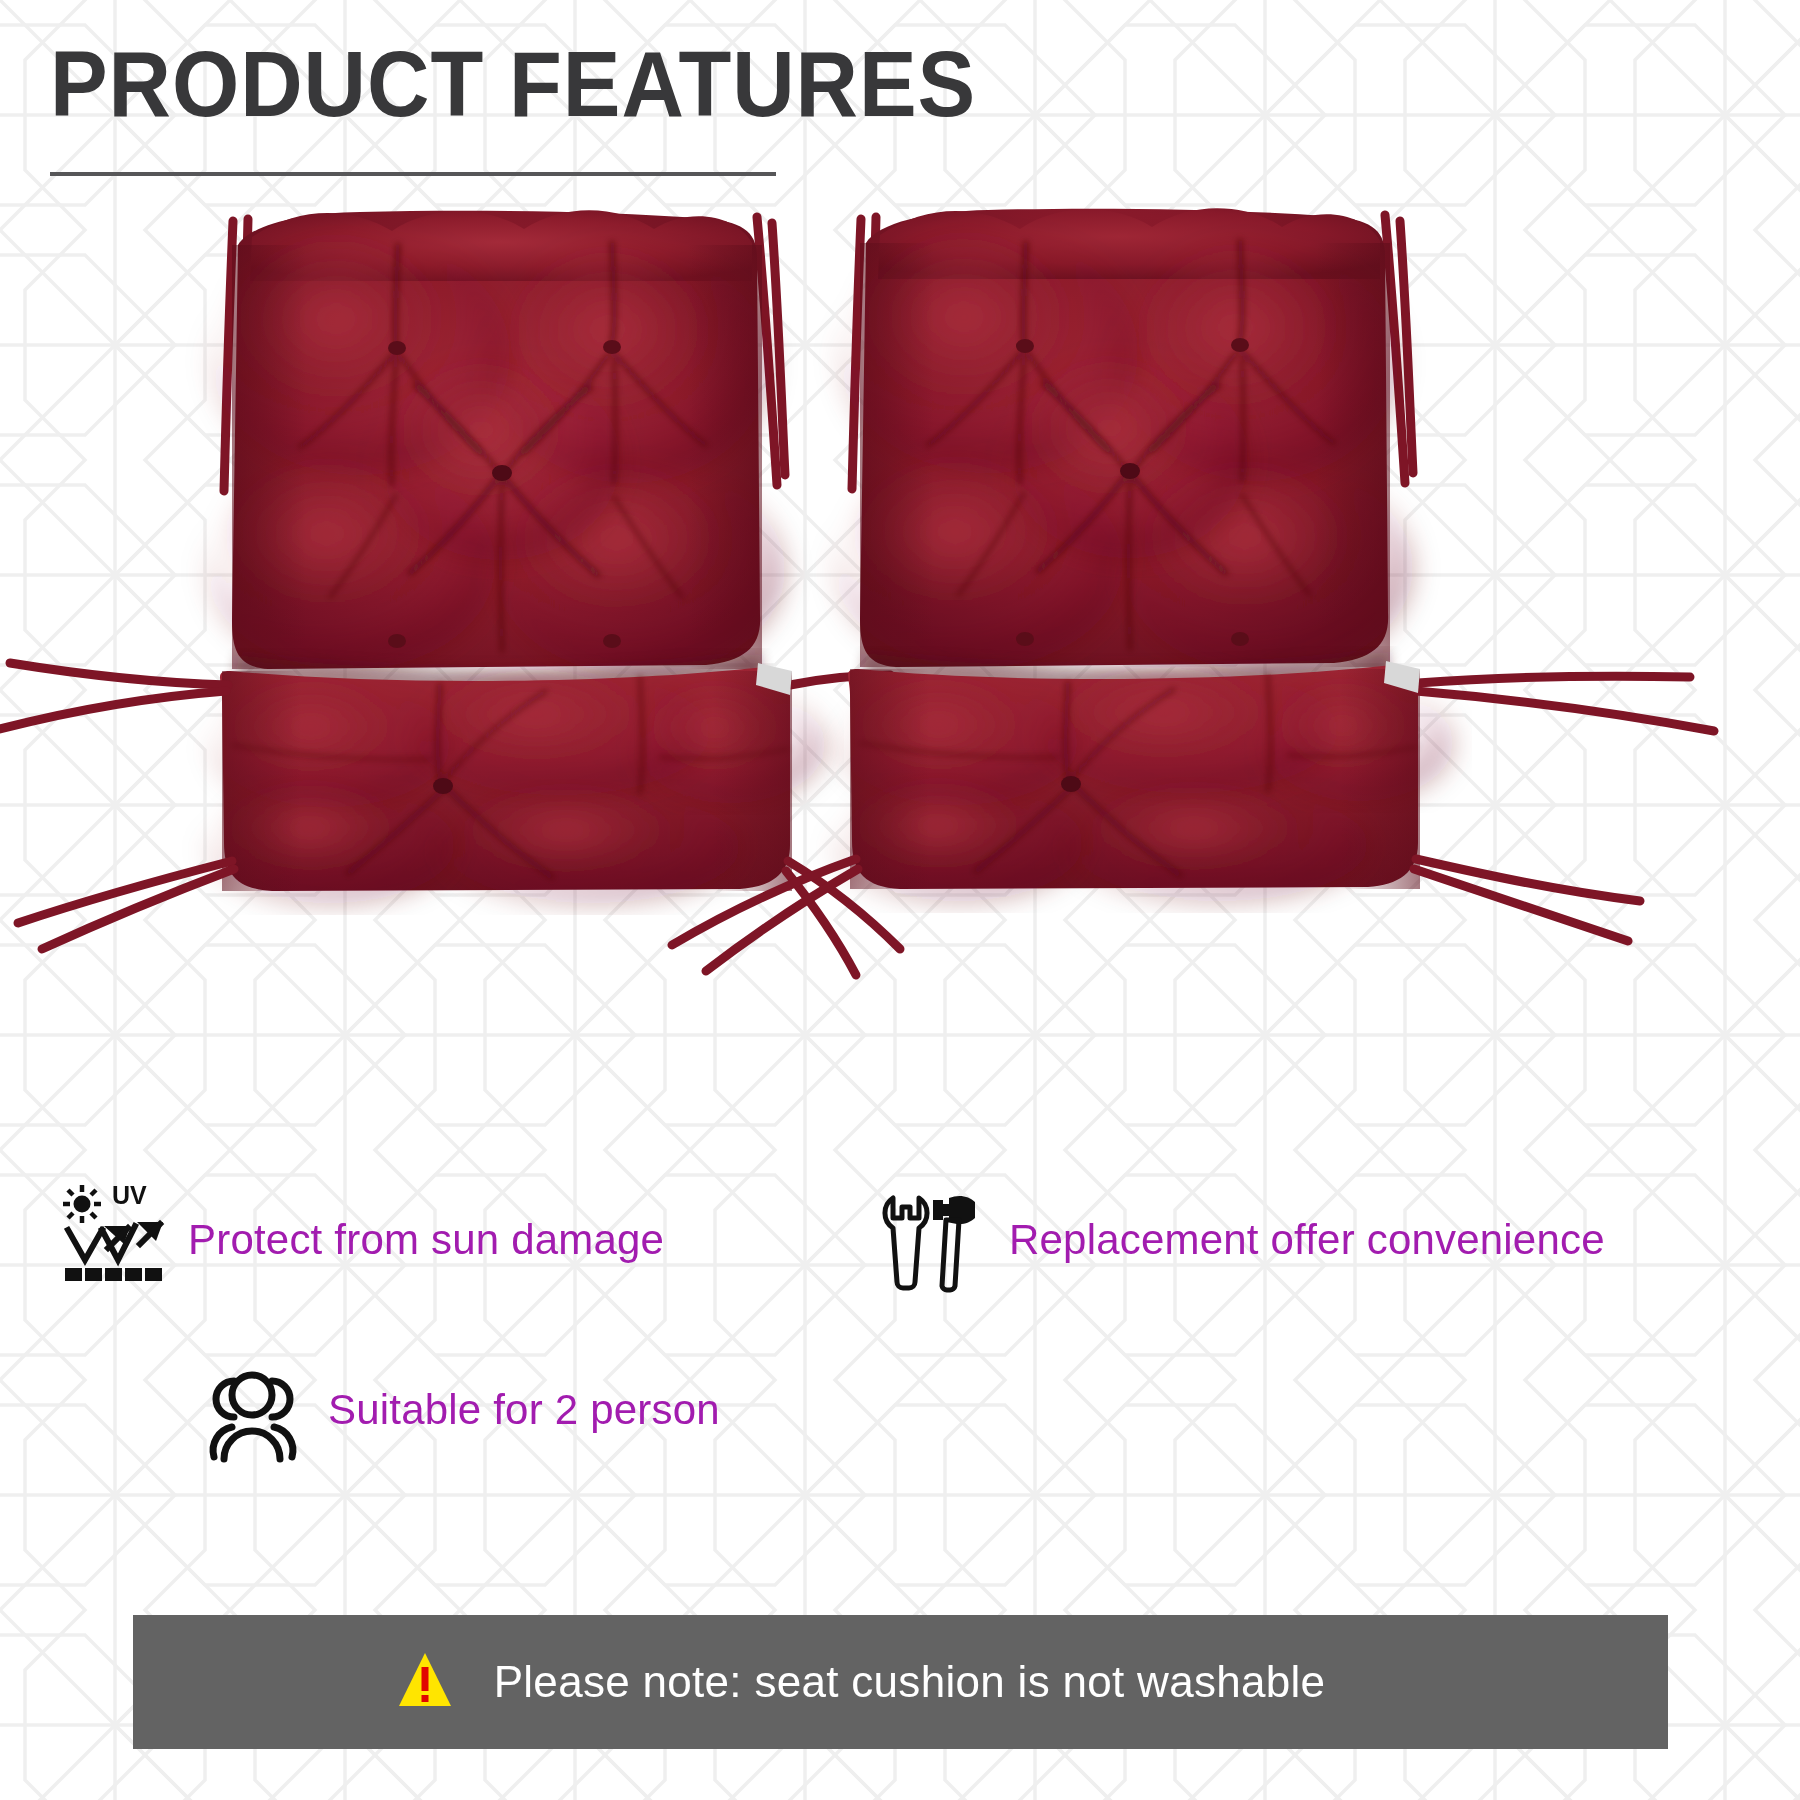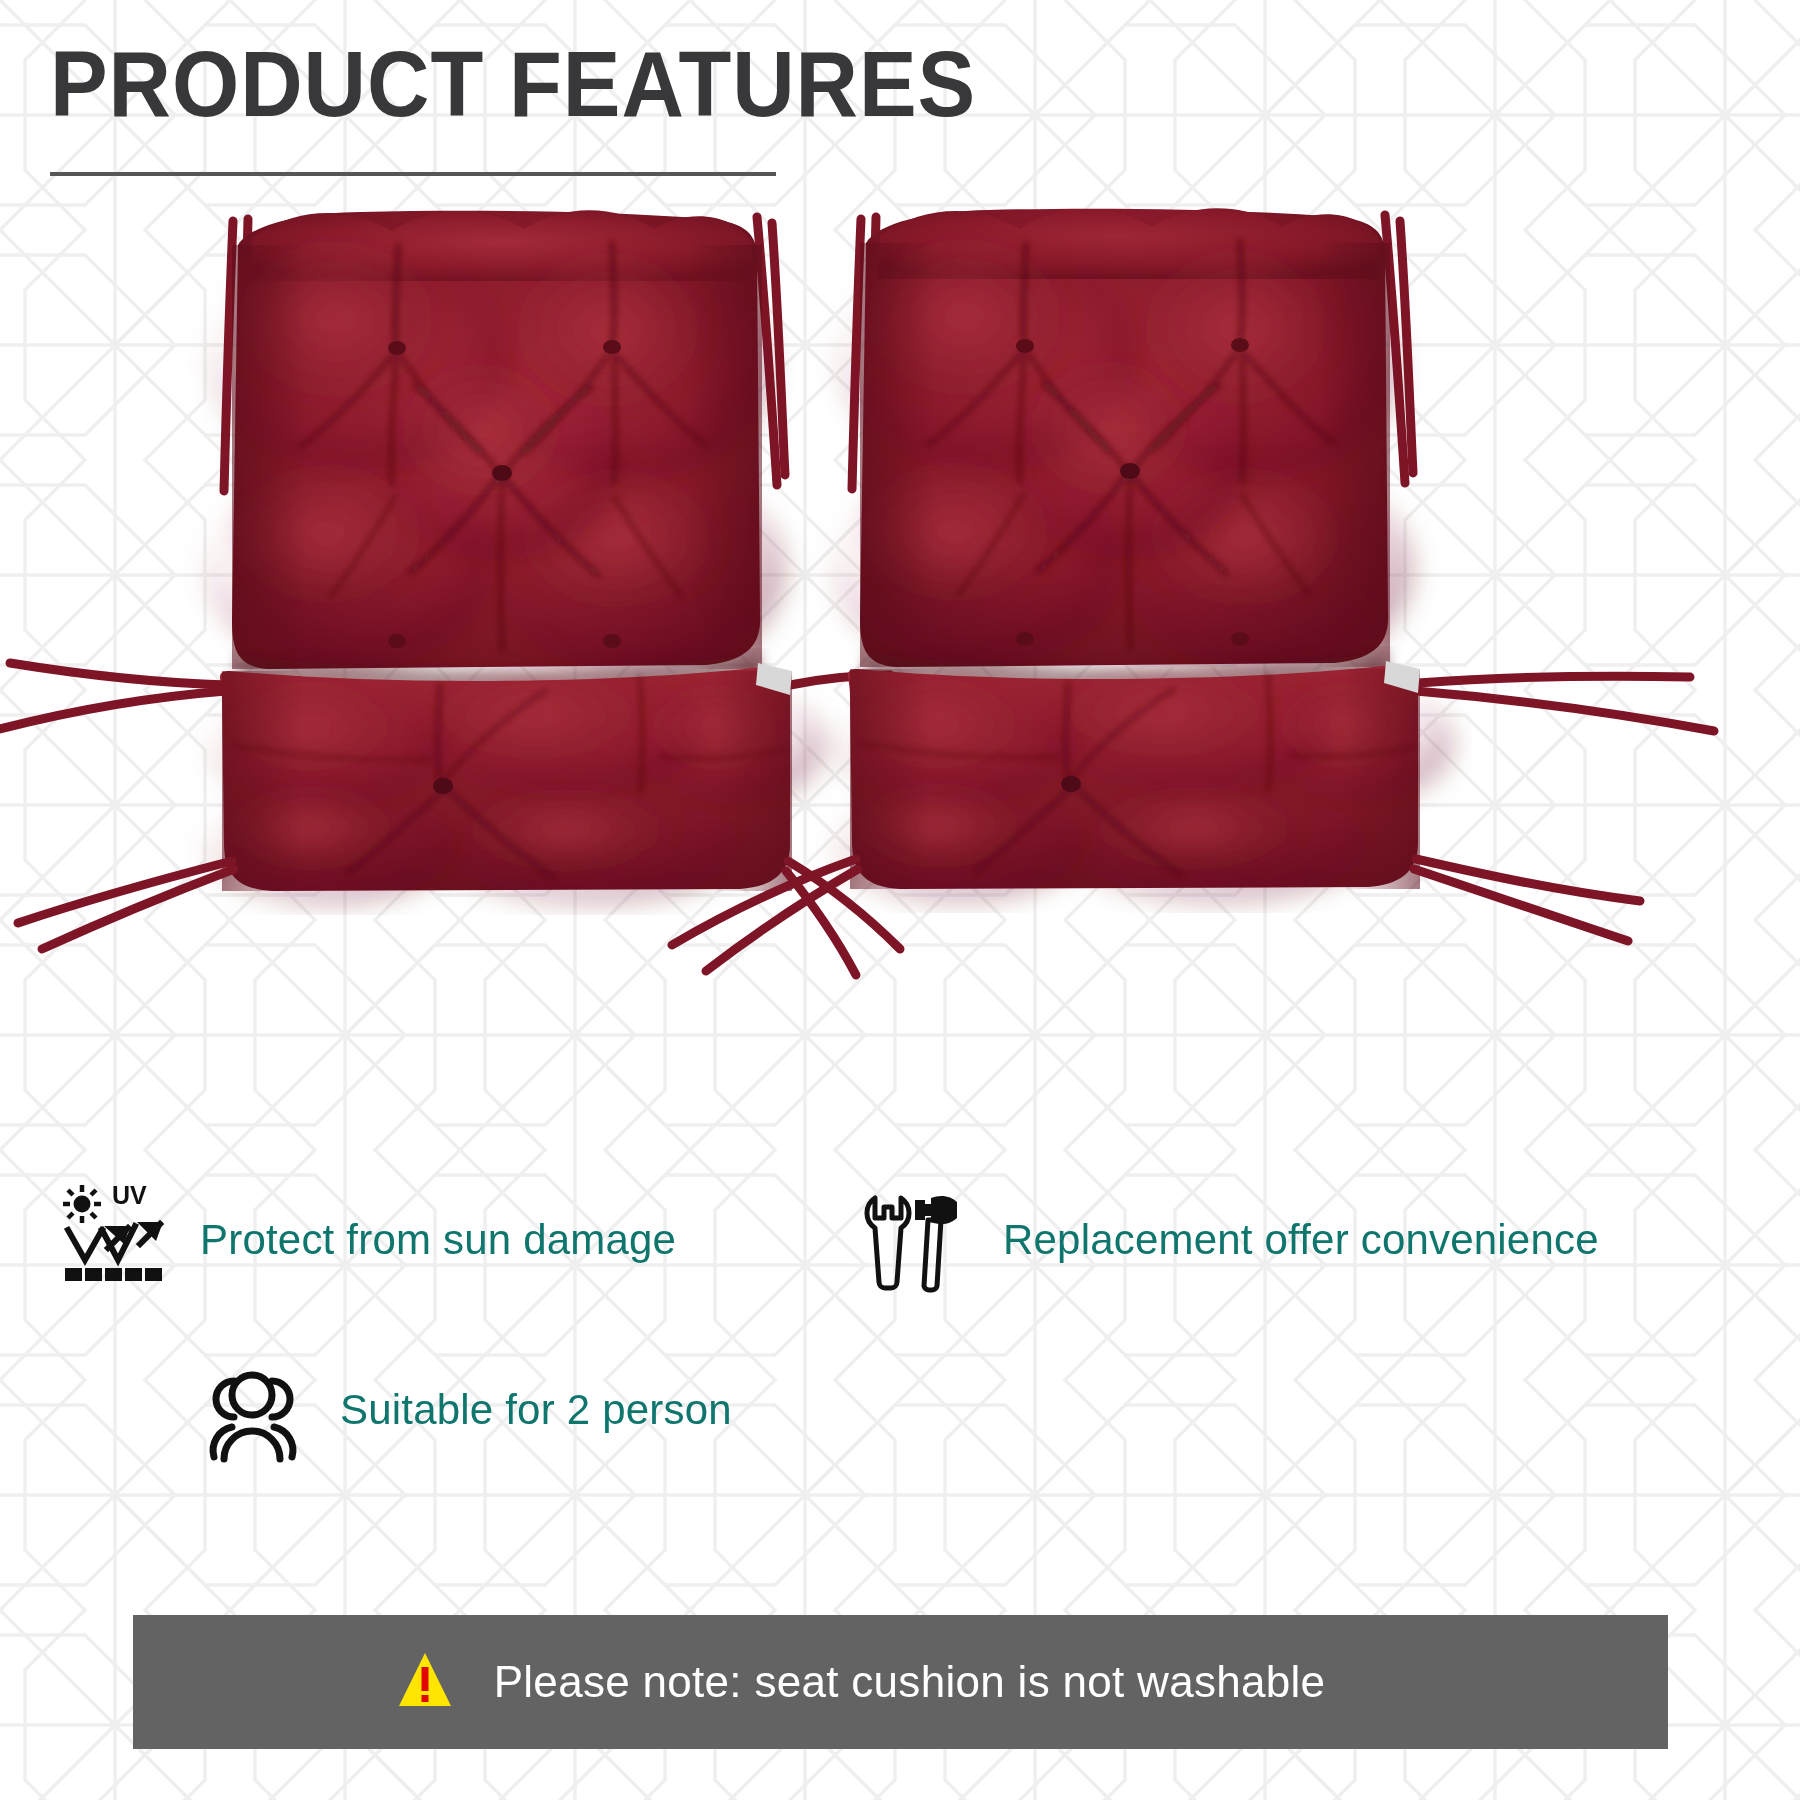--- a/index.html
+++ b/index.html
@@ -52,41 +52,41 @@
 
   
   #features {
     position: absolute;
     left: 50px; top: 1155px;
     width: 1700px;
     z-index: 5;
     display: grid;
     grid-template-columns: 790px 790px;
     grid-template-rows: 170px 170px;
-    column-gap: 13px;
+    column-gap: 31px;
   }
   .feature-item {
     display: flex;
     align-items: center;
   }
   .feature-item.col2 { padding-left: 140px; }
   .feature-icon {
     flex: 0 0 auto;
     width: 120px;
     height: 120px;
     display: flex;
     align-items: center;
     justify-content: center;
   }
   .feature-label {
     font-size: 42px;
-    color: #0f766e;
+    color: #a21caf;
     letter-spacing: 0.2px;
     white-space: nowrap;
-    margin-left: 30px;
+    margin-left: 18px;
   }
 
   
   #note-banner {
     position: absolute;
     left: 133px; top: 1615px;
     width: 1535px; height: 134px;
     background: #636363;
     z-index: 5;
     display: flex;

